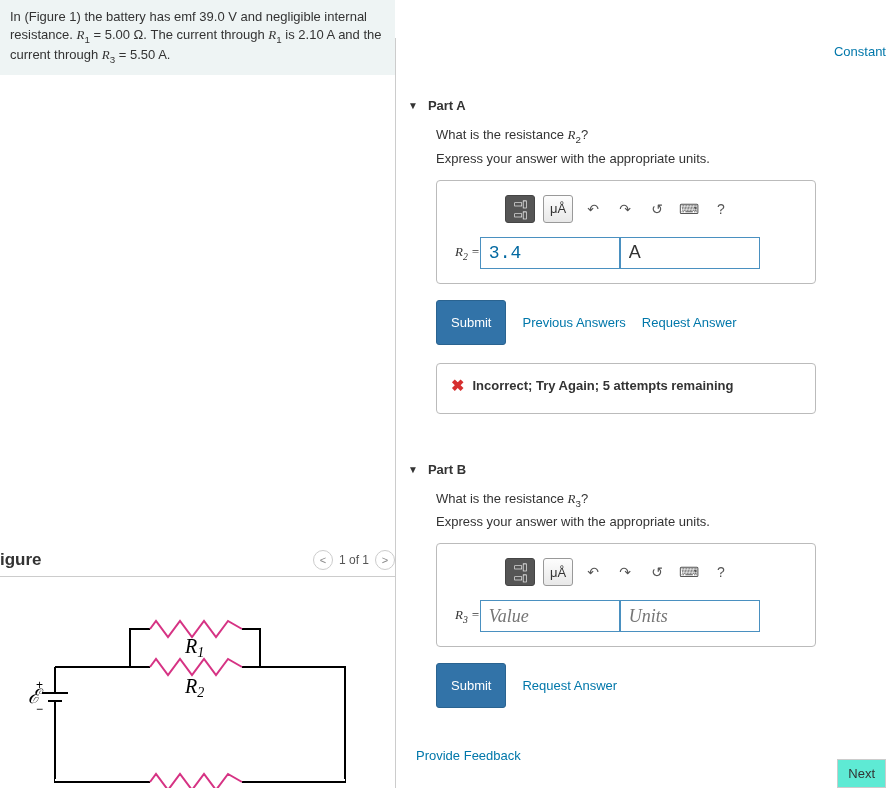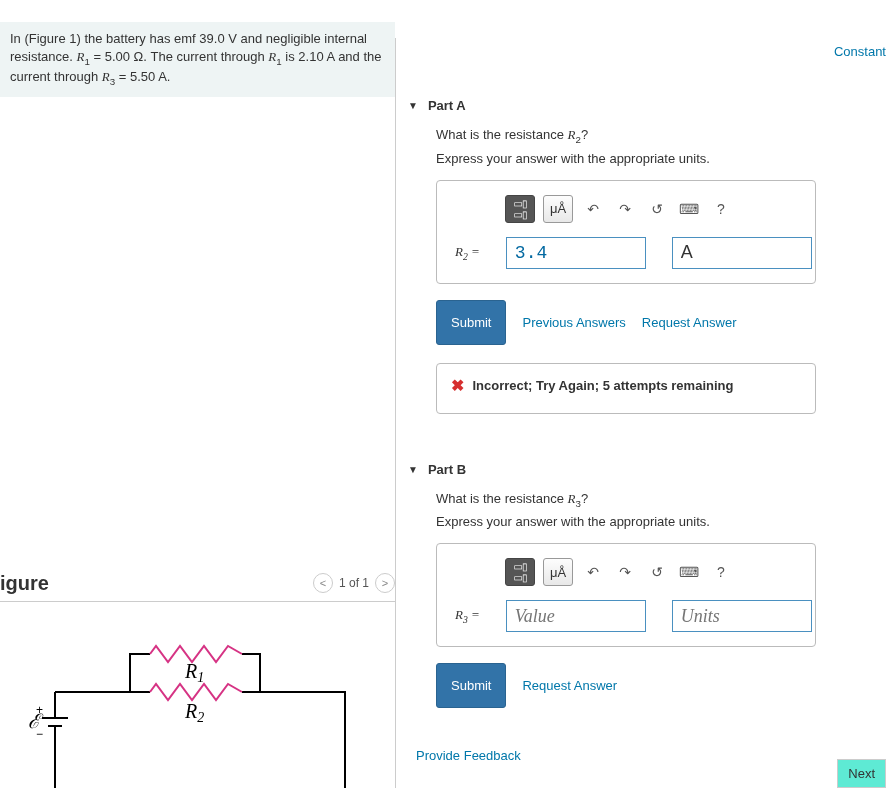--- a/index.html
+++ b/index.html
@@ -1,44 +1,44 @@
 <!DOCTYPE html>
 <html><head>
 <meta charset="utf-8">
 <style>
   * { box-sizing: border-box; margin: 0; padding: 0; }
   body { font-family: Arial, Helvetica, sans-serif; font-size: 13px; color: #333; width: 886px; height: 788px; position: relative; background: #fff; overflow: hidden; }
   .left-col { position: absolute; left: 0; top: 0; width: 395px; }
   .right-col { position: absolute; left: 395px; top: 0; width: 491px; border-left: 1px solid #ccc; height: 768px; padding-left: 0; margin-top: 38px; }
-  .problem-text { background: #eef4f4; padding: 8px 10px; line-height: 1.4; font-size: 13px; margin-top: 22px; }
+  .problem-text { background: #eef4f4; padding: 8px 10px; line-height: 1.4; font-size: 13px; }
   .italic { font-style: italic; font-family: 'Times New Roman', serif; }
   .sub { font-size: 0.75em; vertical-align: sub; }
   .top-link { position: absolute; right: 0; top: 6px; }
   .constants { color: #0077aa; font-size: 13px; }
 
   .figure-head { margin-top: 475px; display: flex; align-items: center; justify-content: space-between; border-bottom: 1px solid #ccc; padding-bottom: 6px; }
-  .figure-head h3 { font-size: 20px; font-weight: bold; }
+  .figure-head h3 { font-size: 17px; font-weight: bold; }
   .pager { display: flex; align-items: center; gap: 6px; font-size: 12px; color: #555; }
   .pager-btn { width: 20px; height: 20px; border: 1px solid #ccc; border-radius: 50%; display: flex; align-items: center; justify-content: center; color: #888; font-size: 11px; background: #fff; }
 
   .circuit { margin-top: 30px; position: relative; height: 230px; }
 
   .part { margin-top: 20px; padding: 10px 12px 18px 40px; }
   .part-head { display: flex; align-items: center; gap: 10px; margin-left: -28px; margin-bottom: 14px; }
   .caret { font-size: 10px; color: #333; }
   .part-title { font-weight: bold; font-size: 13px; }
   .question { font-size: 13px; margin-bottom: 6px; }
   .instr { font-weight: normal; font-size: 13px; margin-bottom: 14px; }
 
   .answer-box { border: 1px solid #bbb; border-radius: 4px; padding: 14px 18px; background: #fff; width: 380px; }
   .toolbar { display: flex; align-items: center; gap: 8px; margin-bottom: 14px; margin-left: 50px; }
   .tb-btn { height: 28px; min-width: 30px; border: 1px solid #999; border-radius: 3px; background: linear-gradient(#fdfdfd,#e8e8e8); display: flex; align-items: center; justify-content: center; font-size: 13px; color: #333; padding: 0 4px; }
   .tb-btn.templ { background: #555; color: #fff; border-color: #444; font-size: 10px; letter-spacing: -1px; }
   .tb-plain { width: 24px; height: 24px; display: flex; align-items: center; justify-content: center; color: #555; font-size: 14px; }
-  .answer-row { display: flex; align-items: center; gap: 26px; }
+  .answer-row { display: flex; align-items: center; gap: 0; }
   .answer-label { font-style: italic; font-family: 'Times New Roman', serif; white-space: nowrap; }
   .value-input { border: 1px solid #4a90c0; height: 32px; width: 140px; padding: 0 8px; font-size: 18px; color: #0369a1; font-family: Liberation Mono, monospace; }
   .unit-input { border: 1px solid #4a90c0; height: 32px; width: 140px; padding: 0 8px; font-size: 18px; color: #333; }
   .placeholder-style { color: #999; font-style: italic; font-family: 'Times New Roman', serif; }
 
   .submit-row { margin-top: 16px; display: flex; align-items: center; gap: 16px; }
   .btn-submit { background: #3273a8; color: #fff; border: 1px solid #2a6390; border-radius: 3px; padding: 14px 14px; font-size: 13px; cursor: pointer; }
   .link { color: #0077aa; font-size: 13px; cursor: pointer; }
 
   .feedback-box { border: 1px solid #bbb; border-radius: 4px; padding: 12px 14px; margin-top: 18px; width: 380px; }

